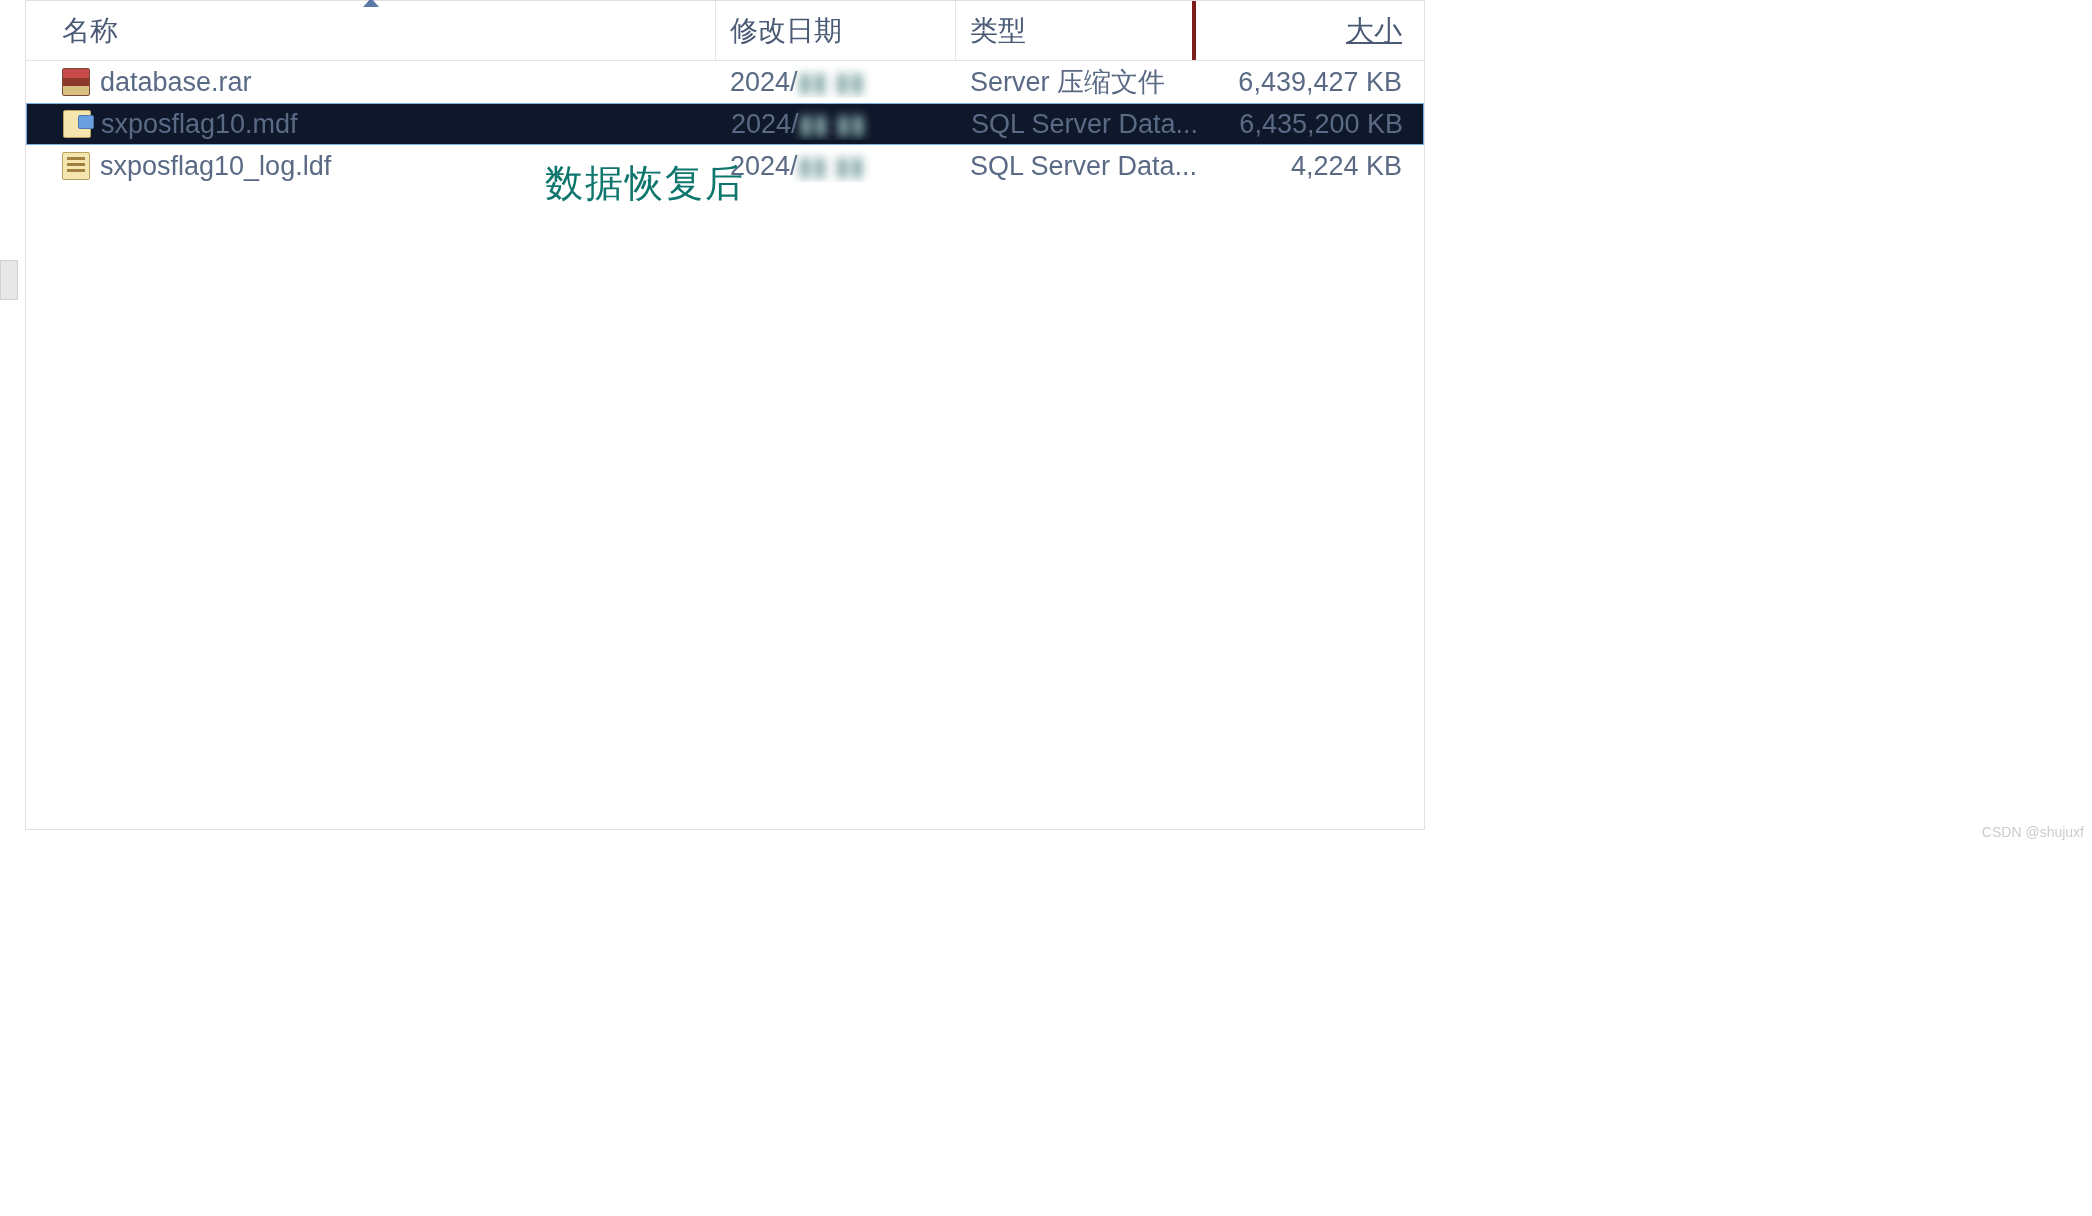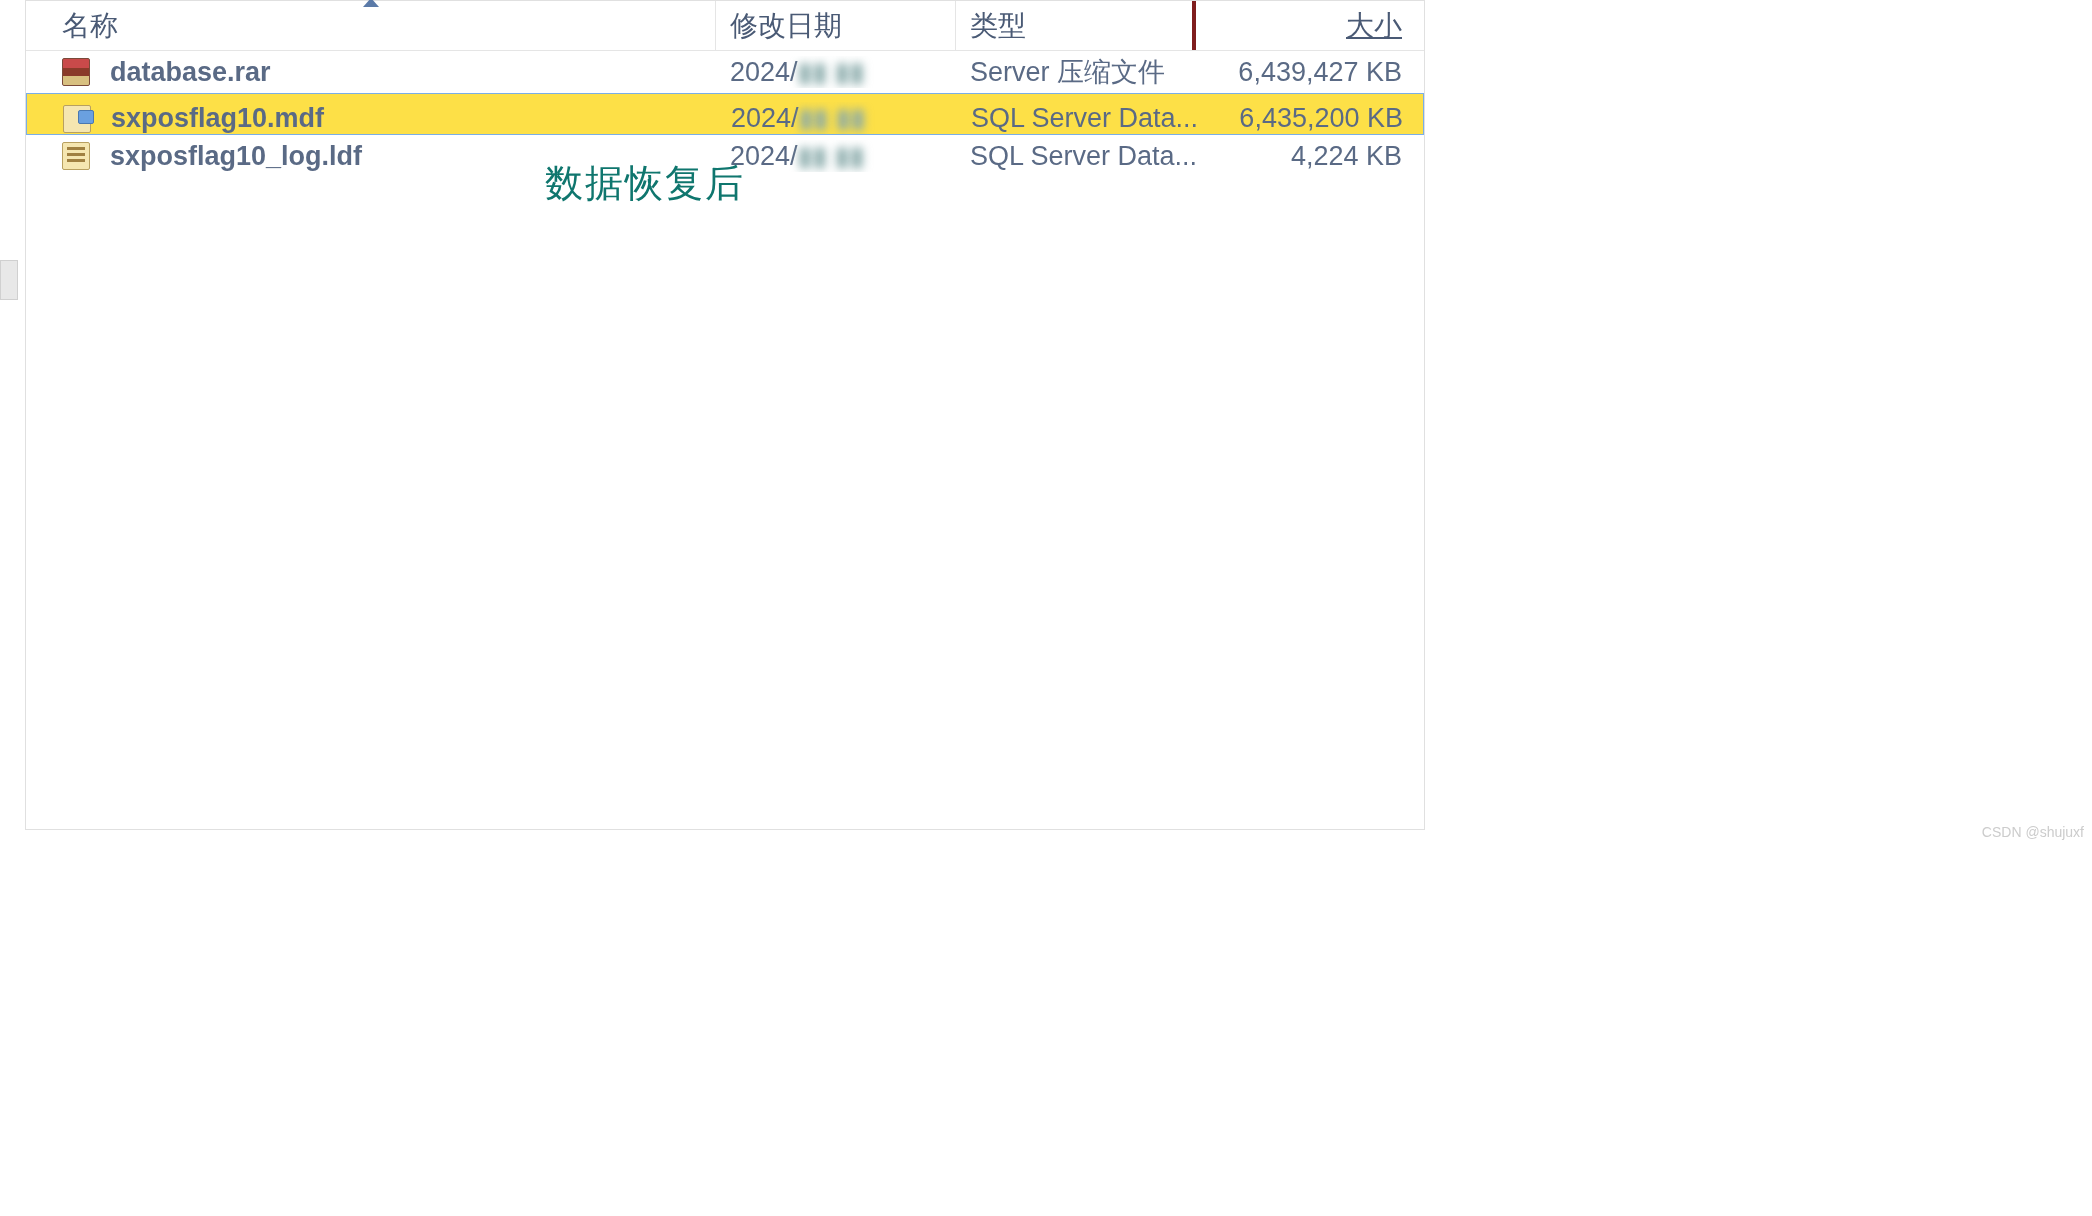--- a/index.html
+++ b/index.html
@@ -15,21 +15,21 @@
       position: absolute;
       left: 25px;
       top: 0;
       width: 1400px;
       height: 830px;
       border: 1px solid #e0e0e0;
       background: #ffffff;
     }
     .header-row {
       display: flex;
-      height: 50px;
+      height: 60px;
       border-bottom: 1px solid #e5e5e5;
       color: #4a5a75;
       font-size: 28px;
     }
     .col-name { width: 690px; padding-left: 36px; border-right: 1px solid #e5e5e5; height: 100%; display: flex; align-items: center; position: relative; }
     .col-date { width: 240px; padding-left: 14px; border-right: 1px solid #e5e5e5; height: 100%; display: flex; align-items: center; }
     .col-type { width: 240px; padding-left: 14px; border-right: 4px solid #7f1d1d; height: 100%; display: flex; align-items: center; font-family: Liberation Serif, serif; }
     .col-size { width: 220px; padding-right: 14px; height: 100%; display: flex; align-items: center; justify-content: flex-end; text-decoration: underline; }
     .sort-indicator {
       position: absolute;
@@ -43,25 +43,24 @@
     }
     .list-body { }
     .file-row {
       display: flex;
       height: 42px;
       align-items: center;
       font-size: 27px;
       color: #5a6a85;
     }
     .file-row.selected {
-      background: #fde047;
+      background: #0f172a;
       border: 1px solid #7aaee6;
-      align-items: flex-end;
     }
-    .cell-name { width: 690px; padding-left: 36px; display: flex; align-items: center; gap: 20px; overflow: hidden; white-space: nowrap; font-weight: bold; }
+    .cell-name { width: 690px; padding-left: 36px; display: flex; align-items: center; gap: 10px; overflow: hidden; white-space: nowrap; }
     .cell-date { width: 240px; padding-left: 14px; display: flex; align-items: center; position: relative; overflow: hidden; white-space: nowrap; }
     .cell-type { width: 240px; padding-left: 14px; display: flex; align-items: center; overflow: hidden; white-space: nowrap; text-overflow: ellipsis; }
     .cell-size { width: 220px; padding-right: 14px; display: flex; align-items: center; justify-content: flex-end; overflow: hidden; white-space: nowrap; }
     .icon { width: 28px; height: 28px; display: inline-flex; flex-shrink: 0; }
     .icon-rar {
       background: linear-gradient(#c94a4a 0 33%, #8a3a2a 33% 66%, #d8c080 66% 100%);
       border: 1px solid #7a4a3a;
       border-radius: 2px;
     }
     .icon-mdf {

